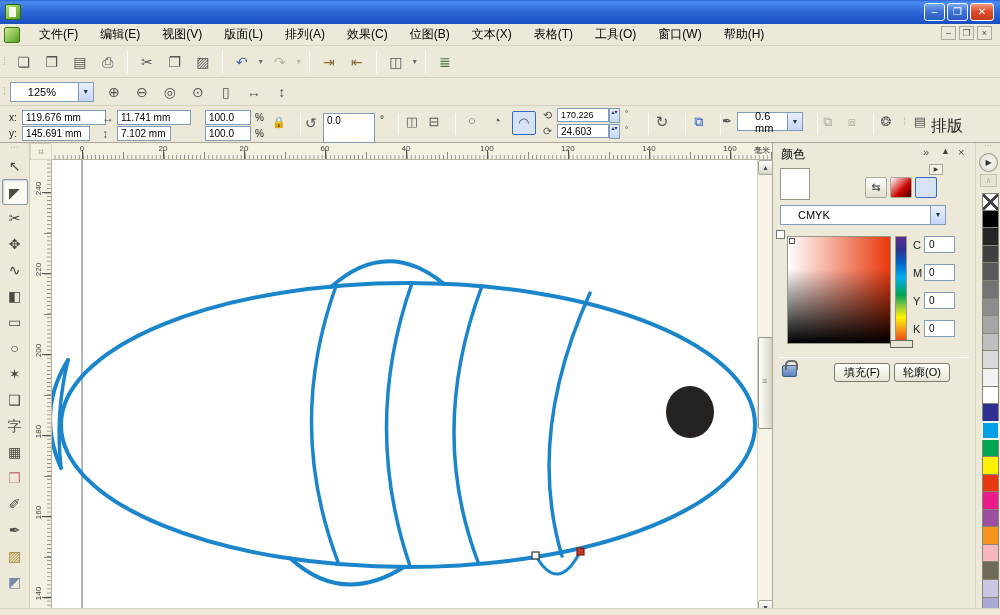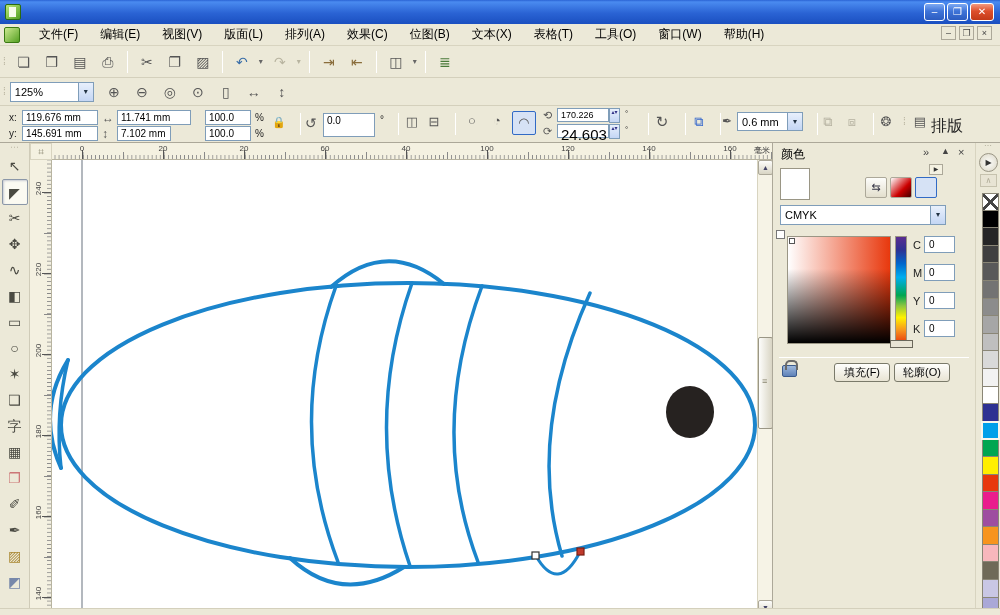--- a/index.html
+++ b/index.html
@@ -34,21 +34,21 @@
   
   .tbrow { left:0; width:1000px; background:#ece9d8; border-bottom:1px solid #d4d0bc; display:flex; align-items:center; }
   #stdbar { top:46px; height:32px; }
   #zoombar { top:78px; height:28px; }
   .draghandle { color:#b8b4a0; font-size:10px; letter-spacing:-1px; margin:0 5px 0 3px; }
   .tbtn { width:24px; height:24px; margin:0 2px; text-align:center; line-height:24px; font-size:14px; color:#555; }
   .tbtn.colored { color:#8a6d3b; }
   .tsep { width:1px; height:22px; background:#c9c5b2; border-right:1px solid #fff; margin:0 5px; }
   .ddarrow { font-size:8px; color:#666; width:10px; text-align:center; }
   .combo { height:20px; background:#fff; border:1px solid #7f9db9; display:flex; align-items:center; font-size:11px; }
-  .combo .cval { flex:1; padding-left:4px; }
+  .combo .cval { flex:1; padding-left:17px; }
   .combo .cbtn { width:15px; height:100%; border-left:1px solid #7f9db9; text-align:center; font-size:8px; color:#234;
     background:linear-gradient(#e8f0fc,#c4d6f4); line-height:18px; }
 
   
   #propbar { left:0; top:106px; width:1000px; height:37px; background:#ece9d8; border-bottom:1px solid #aca899; }
   .pfield { position:absolute; background:#fff; border:1px solid #7f9db9; font-size:10px; padding:1px 3px; height:15px; }
   .plabel { position:absolute; font-size:10px; color:#222; }
   .picon { position:absolute; font-size:12px; color:#555; text-align:center; }
   .picon.gray { color:#b5b1a0; }
   .pbtn { position:absolute; width:20px; height:20px; text-align:center; line-height:18px; font-size:13px; color:#555; }
@@ -209,55 +209,55 @@
   <span class="tbtn">⊖</span>
   <span class="tbtn">◎</span>
   <span class="tbtn">⊙</span>
   <span class="tbtn">▯</span>
   <span class="tbtn">↔</span>
   <span class="tbtn">↕</span>
 </div>
 
 <div class="abs" id="propbar">
   <span class="plabel" style="left:9px;top:6px">x:</span>
-  <span class="pfield" style="left:22px;top:4px;width:76px">119.676 mm</span>
+  <span class="pfield" style="left:22px;top:4px;width:84px">119.676 mm</span>
   <span class="plabel" style="left:9px;top:22px">y:</span>
-  <span class="pfield" style="left:22px;top:20px;width:76px">145.691 mm</span>
+  <span class="pfield" style="left:22px;top:20px;width:68px">145.691 mm</span>
 
   <span class="picon" style="left:102px;top:5px">↔</span>
   <span class="pfield" style="left:117px;top:4px;width:74px">11.741 mm</span>
   <span class="picon" style="left:102px;top:21px">↕</span>
   <span class="pfield" style="left:117px;top:20px;width:54px">7.102 mm</span>
 
   <span class="pfield" style="left:205px;top:4px;width:46px">100.0</span>
   <span class="plabel" style="left:255px;top:6px">%</span>
   <span class="pfield" style="left:205px;top:20px;width:46px">100.0</span>
   <span class="plabel" style="left:255px;top:22px">%</span>
   <span class="picon" style="left:272px;top:10px;font-size:11px;color:#8a2">🔒</span>
 
   <span class="tsep abs" style="left:295px;top:7px"></span>
   <span class="picon" style="left:305px;top:9px;font-size:14px">↺</span>
-  <span class="pfield" style="left:323px;top:7px;width:52px;height:24px">0.0</span>
+  <span class="pfield" style="left:323px;top:7px;width:52px;height:30px">0.0</span>
   <span class="plabel" style="left:380px;top:8px">°</span>
 
   <span class="tsep abs" style="left:393px;top:7px"></span>
   <span class="pbtn" style="left:402px;top:7px">◫</span>
   <span class="pbtn" style="left:424px;top:7px">⊟</span>
 
   <span class="tsep abs" style="left:450px;top:7px"></span>
   <span class="pbtn" style="left:462px;top:6px">○</span>
   <span class="pbtn" style="left:487px;top:6px">◔</span>
   <span class="pbtn pressed" style="left:512px;top:5px;width:24px;height:24px;line-height:22px">◠</span>
 
   <span class="picon" style="left:543px;top:3px;font-size:11px">⟲</span>
   <span class="pfield" style="left:557px;top:2px;width:52px;height:14px;font-size:9px">170.226</span>
   <span class="spin" style="left:609px;top:2px">▴▾</span>
   <span class="plabel" style="left:625px;top:3px;font-size:8px">°</span>
   <span class="picon" style="left:543px;top:19px;font-size:11px">⟳</span>
-  <span class="pfield" style="left:557px;top:18px;width:52px;height:14px;font-size:15px">24.603</span>
+  <span class="pfield" style="left:557px;top:18px;width:52px;height:14px;font-size:10px">24.603</span>
   <span class="spin" style="left:609px;top:18px">▴▾</span>
   <span class="plabel" style="left:625px;top:19px;font-size:8px">°</span>
 
   <span class="tsep abs" style="left:643px;top:7px"></span>
   <span class="pbtn" style="left:652px;top:7px;font-size:15px">↻</span>
   <span class="tsep abs" style="left:680px;top:7px"></span>
   <span class="pbtn" style="left:689px;top:7px;color:#36c">⧉</span>
   <span class="tsep abs" style="left:715px;top:7px"></span>
   <span class="picon" style="left:722px;top:8px">✒</span>
   <span class="combo abs" style="left:737px;top:6px;width:66px;height:19px">

